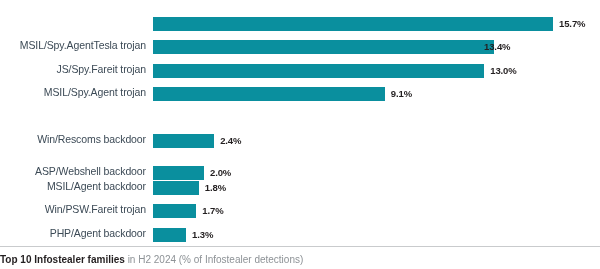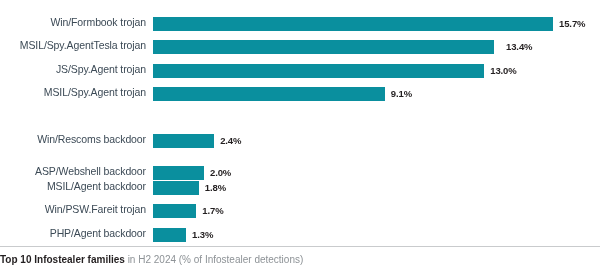--- a/index.html
+++ b/index.html
@@ -88,31 +88,30 @@
     color: #8d9296;
   }
 </style>
 </head>
 <body>
 
 <div id="chart-root">
 
   <div class="plot-area">
       <div class="bar-row" style="top: 17px;">
-        <div class="cat-label">Win/Formbook trojan</div>
         <div class="bar" style="width: 400px; background: rgb(10, 143, 158);"></div>
         <div class="val-label" style="left: 559px;">15.7%</div>
       </div>
       <div class="bar-row" style="top: 40.4px; text-decoration: underline;">
         <div class="cat-label">MSIL/Spy.AgentTesla trojan</div>
         <div class="bar" style="width: 341.401px; background: rgb(10, 143, 158);"></div>
-        <div class="val-label" style="left: 506px;">13.4%</div>
+        <div class="val-label" style="left: 484px;">13.4%</div>
       </div>
       <div class="bar-row" style="top: 63.8px;">
-        <div class="cat-label">JS/Spy.Agent trojan</div>
+        <div class="cat-label">JS/Spy.Fareit trojan</div>
         <div class="bar" style="width: 331.21px; background: rgb(10, 143, 158);"></div>
         <div class="val-label" style="left: 490.21px;">13.0%</div>
       </div>
       <div class="bar-row" style="top: 87.2px;">
         <div class="cat-label">MSIL/Spy.Agent trojan</div>
         <div class="bar" style="width: 231.847px; background: rgb(10, 143, 158);"></div>
         <div class="val-label" style="left: 390.847px; text-align: right;">9.1%</div>
       </div>
       <div class="bar-row" style="top: 134px;">
         <div class="cat-label">Win/Rescoms backdoor</div>

